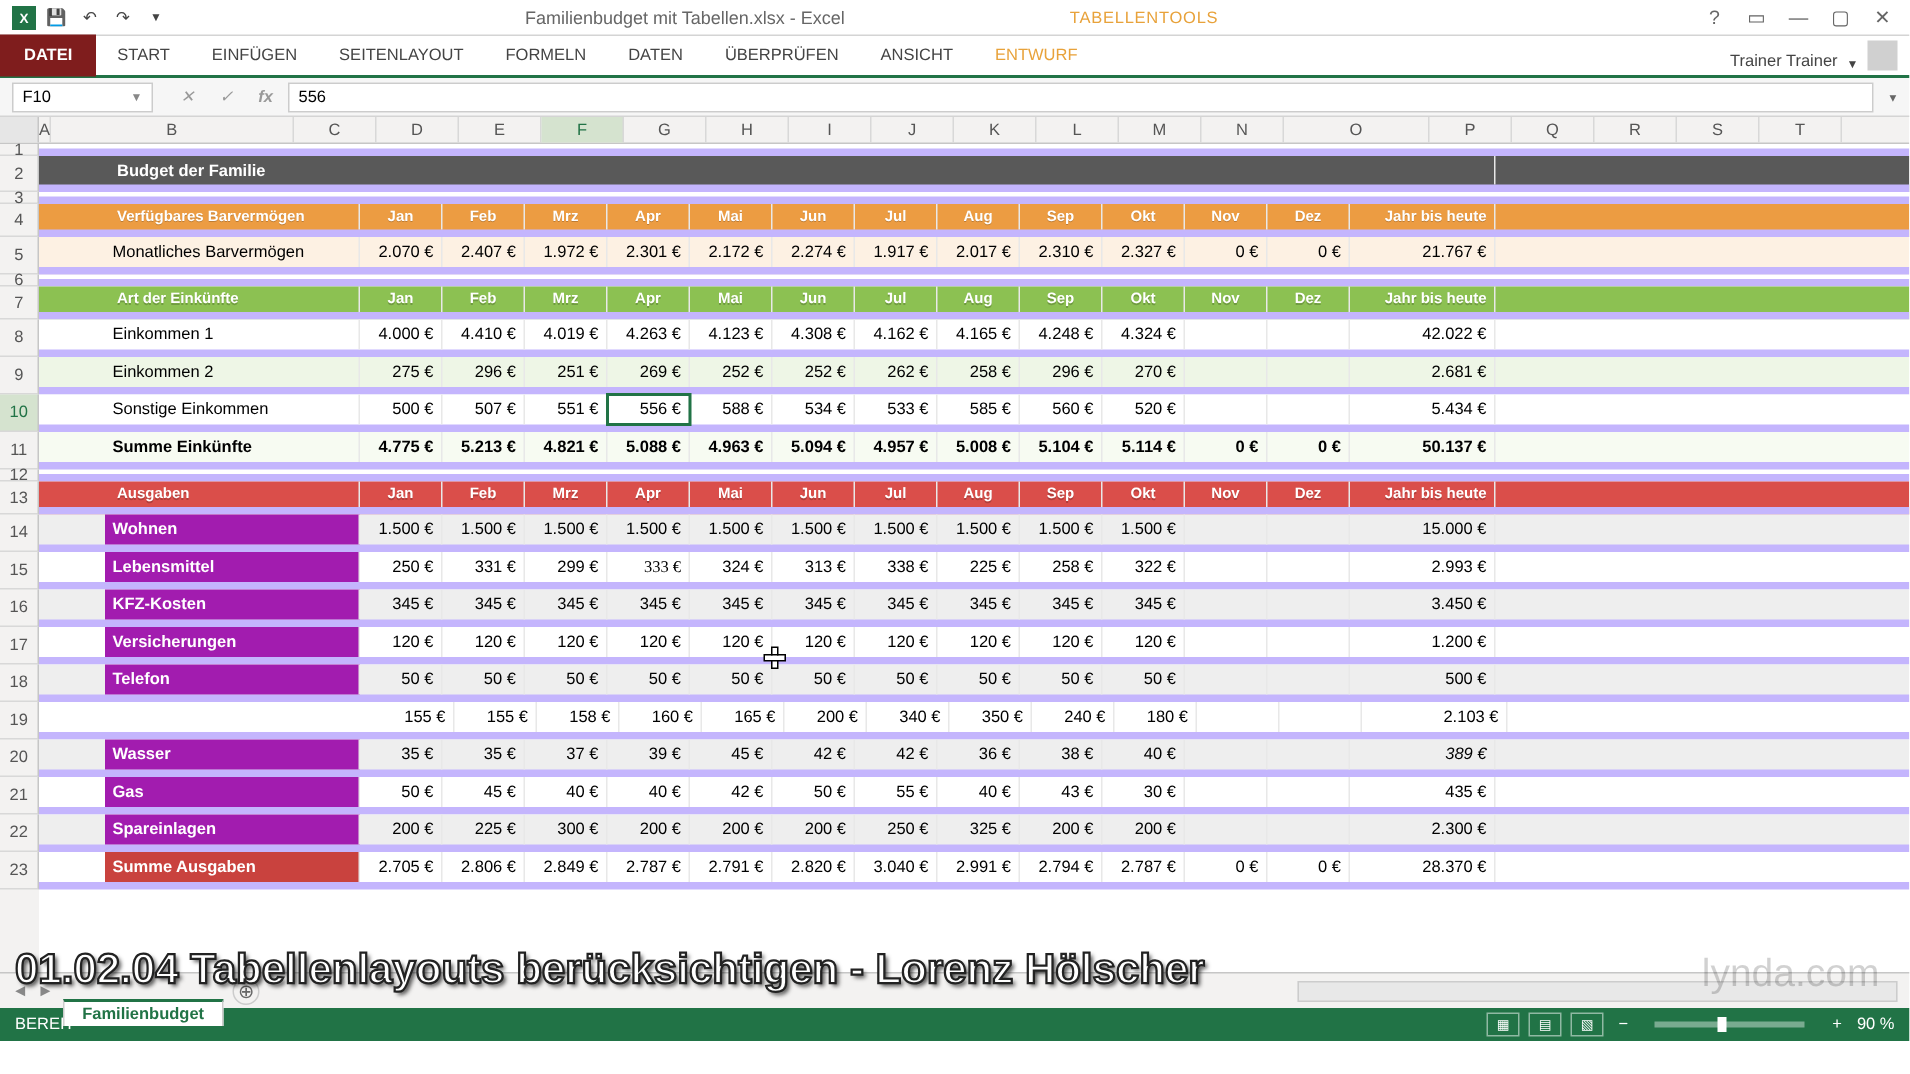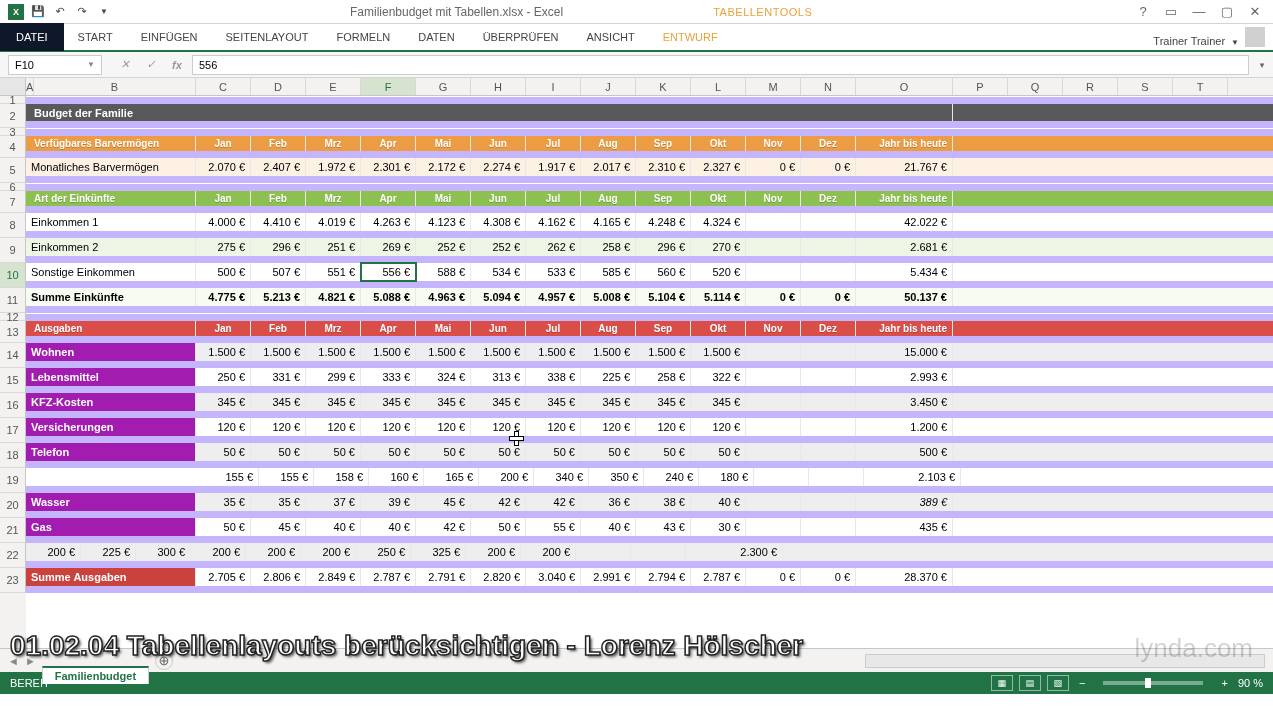--- a/index.html
+++ b/index.html
@@ -11,21 +11,21 @@
 .qat-item { width: 16px; height: 16px; display: flex; align-items: center; justify-content: center; color: #444; cursor: pointer; }
 .excel-icon { width: 16px; height: 16px; background: #217346; color:#fff; font-size:9px; font-weight:bold; display:flex; align-items:center; justify-content:center; }
 .title-text { flex: 0 0 auto; margin-left: 230px; color: #666; font-size: 12px; }
 .tabletools { color:#e8a23a; font-size:11px; margin-left: 150px; letter-spacing:0.5px;}
 .winctrl { margin-left: auto; display:flex; gap:8px; padding:0 8px; align-items:center; color:#666; }
 .winctrl span { width:20px; text-align:center; cursor:pointer; font-size:13px; }
 
 
 .ribbon-tabs { height: 28px; background: #fff; display: flex; align-items: center; border-bottom: 2px solid #217346; padding-left:0; }
 .tab { padding: 0 14px; height: 100%; display: flex; align-items: center; font-size: 11px; color: #444; cursor: pointer; }
-.tab.file { background: #0f172a; color: #fff; font-weight: normal; padding:14px 16px; }
+.tab.file { background: #7f1d1d; color: #fff; font-weight: bold; padding:14px 16px; }
 .tab.context { color: #e8a23a; }
 .ribbon-right { margin-left:auto; display:flex; align-items:flex-end; gap:6px; padding-right:8px; color:#444; }
 .avatar { width:20px; height:20px; background:#d0d0d0; }
 
 
 .formula-row { height: 26px; display: flex; align-items: center; border-bottom: 1px solid #d4d4d4; background:#f6f6f6; }
 .namebox { width: 94px; height:20px; margin:0 8px; background:#fff; border:1px solid #ccc; display:flex; align-items:center; padding:0 6px; font-size:11px; justify-content:space-between; }
 .fx-btns { display:flex; gap:8px; align-items:center; color:#999; padding:0 6px; }
 .fx-btn { width:18px; text-align:center; cursor:pointer; font-style:italic; }
 .formula-input { flex:1; background:#fff; height:20px; border:1px solid #ccc; padding:0 6px; display:flex; align-items:center; font-size:11px; margin-right:8px; }
@@ -37,21 +37,21 @@
 .corner { width:26px; border-right:1px solid #c6c6c6; background:#e6e6e6; }
 .colhdr { border-right:1px solid #d8d8d8; text-align:center; font-size:11px; color:#555; line-height:18px; }
 .colhdr.sel { background:#d5e3cf; color:#217346; }
 
 .body { display:flex; height:552px; }
 .rowhdrs { display:flex; flex-direction:column; width:26px; background:#f3f2f1; }
 .rowhdr { border-bottom:1px solid #d8d8d8; border-right:1px solid #c6c6c6; text-align:center; color:#555; font-size:11px; display:flex; align-items:center; justify-content:center; }
 .rowhdr.sel { background:#d5e3cf; color:#217346; }
 
 .sheet { position:relative; flex:1; }
-.sheet-row { display:flex; border-bottom:7px solid #c4b5fd; }
+.sheet-row { display:flex; border-bottom:5px solid #c4b5fd;padding-left:44px; }
 .cell { border-right:1px solid #e8e8e8; padding:0 5px; display:flex; align-items:center; font-size:11px; white-space:nowrap; overflow:hidden; }
 .cell.num { justify-content:flex-end; }
 .cell.label { justify-content:flex-start; }
 
 
 .title-row { background:#595959; color:#fff; font-weight:bold; font-size:15px; height:32px; }
 .orange-hdr { background:#ec9c42; color:#fff; font-weight:bold; text-shadow:0 1px 0 rgba(0,0,0,.2); }
 .orange-row { background:#fdf1e3; }
 .green-hdr { background:#8cc152; color:#fff; font-weight:bold; text-shadow:0 1px 0 rgba(0,0,0,.2); }
 .green-row-even { background:#fff; }
@@ -352,21 +352,21 @@
           <div class="cell num" style="width: 55px;">1.500 €</div>
           <div class="cell num" style="width: 55px;"></div>
           <div class="cell num" style="width: 55px;"></div>
           <div class="cell num" style="width: 97px;">15.000 €</div>
         </div>
         <div class="sheet-row red-row-even" style="height: 25px;">
           <div class="cell label red-label" style="width: 170px;">Lebensmittel</div>
           <div class="cell num" style="width: 55px;">250 €</div>
           <div class="cell num" style="width: 55px;">331 €</div>
           <div class="cell num" style="width: 55px;">299 €</div>
-          <div class="cell num" style="width: 55px;">333 €</div>
+          <div class="cell num" style="width: 55px; font-family: Liberation Serif, serif;">333 €</div>
           <div class="cell num" style="width: 55px;">324 €</div>
           <div class="cell num" style="width: 55px;">313 €</div>
           <div class="cell num" style="width: 55px;">338 €</div>
           <div class="cell num" style="width: 55px;">225 €</div>
           <div class="cell num" style="width: 55px;">258 €</div>
           <div class="cell num" style="width: 55px;">322 €</div>
           <div class="cell num" style="width: 55px;"></div>
           <div class="cell num" style="width: 55px;"></div>
           <div class="cell num" style="width: 97px;">2.993 €</div>
         </div>
@@ -460,20 +460,21 @@
           <div class="cell num" style="width: 55px;">50 €</div>
           <div class="cell num" style="width: 55px;">55 €</div>
           <div class="cell num" style="width: 55px;">40 €</div>
           <div class="cell num" style="width: 55px;">43 €</div>
           <div class="cell num" style="width: 55px;">30 €</div>
           <div class="cell num" style="width: 55px;"></div>
           <div class="cell num" style="width: 55px;"></div>
           <div class="cell num" style="width: 97px;">435 €</div>
         </div>
         <div class="sheet-row red-row-odd" style="height: 25px;">
+          <div class="cell label red-label" style="width: 170px;">Spareinlagen</div>
           <div class="cell num" style="width: 55px;">200 €</div>
           <div class="cell num" style="width: 55px;">225 €</div>
           <div class="cell num" style="width: 55px;">300 €</div>
           <div class="cell num" style="width: 55px;">200 €</div>
           <div class="cell num" style="width: 55px;">200 €</div>
           <div class="cell num" style="width: 55px;">200 €</div>
           <div class="cell num" style="width: 55px;">250 €</div>
           <div class="cell num" style="width: 55px;">325 €</div>
           <div class="cell num" style="width: 55px;">200 €</div>
           <div class="cell num" style="width: 55px;">200 €</div>

